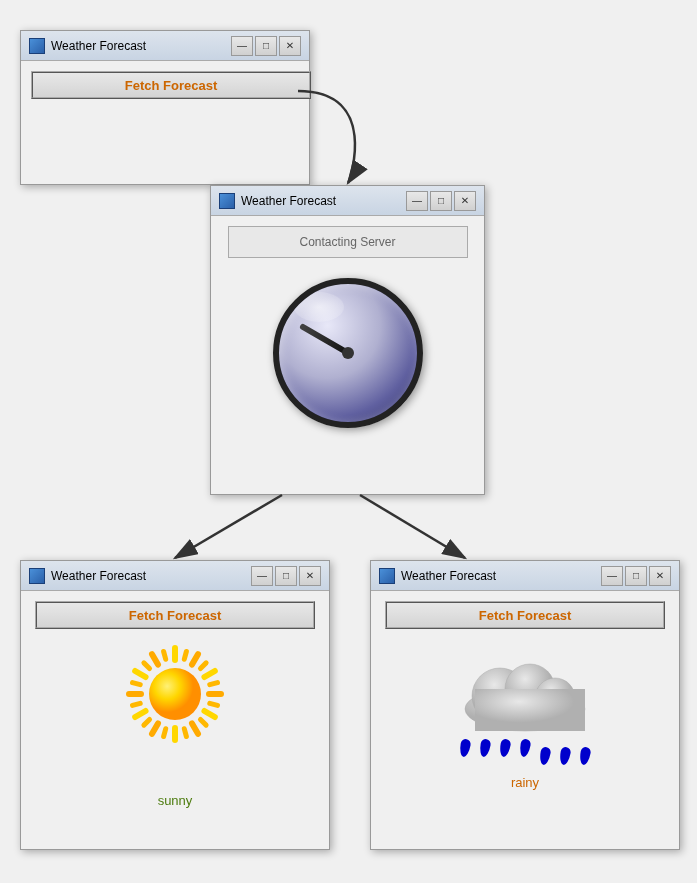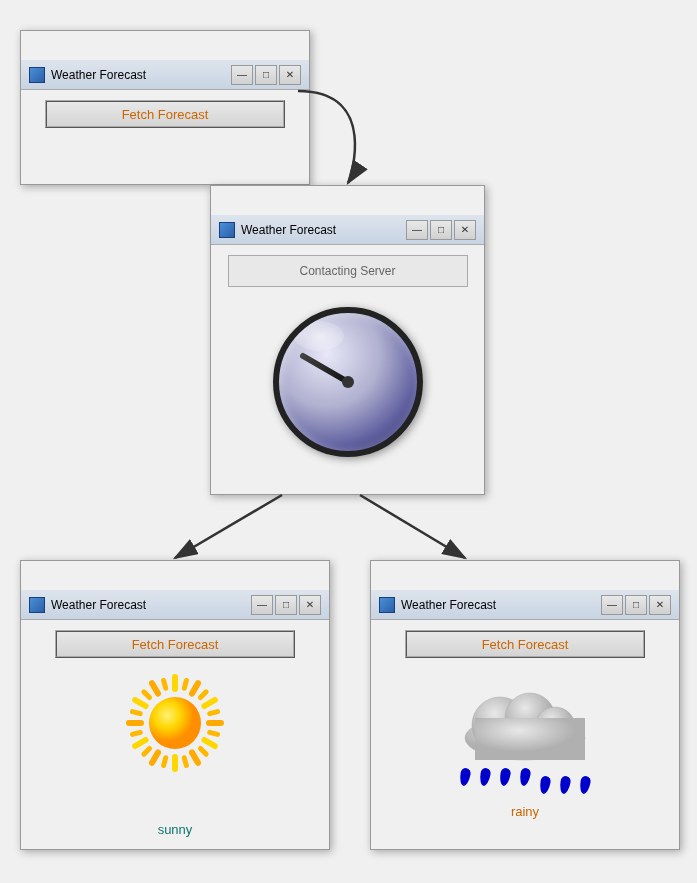--- a/index.html
+++ b/index.html
@@ -22,21 +22,20 @@
     }
 
     .title-bar {
       background: linear-gradient(to bottom, #dde4ed, #c8d4e3);
       height: 30px;
       display: flex;
       align-items: center;
       padding: 0 8px;
       border-bottom: 1px solid #aaa;
       user-select: none;
-      margin-top: 29px;
     }
 
     .title-bar-icon {
       width: 16px;
       height: 16px;
       margin-right: 6px;
       background: linear-gradient(135deg, #4a90d9, #2a5fa8);
       border: 1px solid #1a3f78;
       flex-shrink: 0;
     }
@@ -64,32 +63,32 @@
       cursor: pointer;
       color: #333;
     }
 
     .window-content {
       padding: 10px;
     }
 
     
     .forecast-btn {
-      width: 240px;
+      width: 280px;
       height: 28px;
       background: linear-gradient(to bottom, #e8e8e8, #d4d4d4);
       border: 2px inset #aaa;
       border-style: ridge;
       display: flex;
       align-items: center;
       justify-content: center;
       cursor: pointer;
       font-size: 13px;
       color: #cc6600;
-      font-weight: 400;
+      font-weight: 700;
       margin: 0 auto;
     }
 
     
     .gauge-container {
       display: flex;
       justify-content: center;
       align-items: center;
       padding: 15px 0;
     }
@@ -297,21 +296,21 @@
               <radialGradient id="sunGrad" cx="35%" cy="35%">
                 <stop offset="0%" stop-color="#FFF176"></stop>
                 <stop offset="50%" stop-color="#FFD600"></stop>
                 <stop offset="100%" stop-color="#FF8F00"></stop>
               </radialGradient>
             </defs>
           </g>
         </svg>
       </div>
     </div>
-    <div class="weather-label" style="color:#0f766e;margin-top:44px;">sunny</div>
+    <div class="weather-label" style="color:#4d7c0f;margin-top:44px;">sunny</div>
   </div>
 </div>
 
 <div class="window" style="top:560px; left:370px; width:310px; height:290px;">
   <div class="title-bar">
     <div class="title-bar-icon"></div>
     <span class="title-bar-text">Weather Forecast</span>
     <div class="title-bar-buttons">
       <div class="tb-btn">—</div>
       <div class="tb-btn">□</div>

